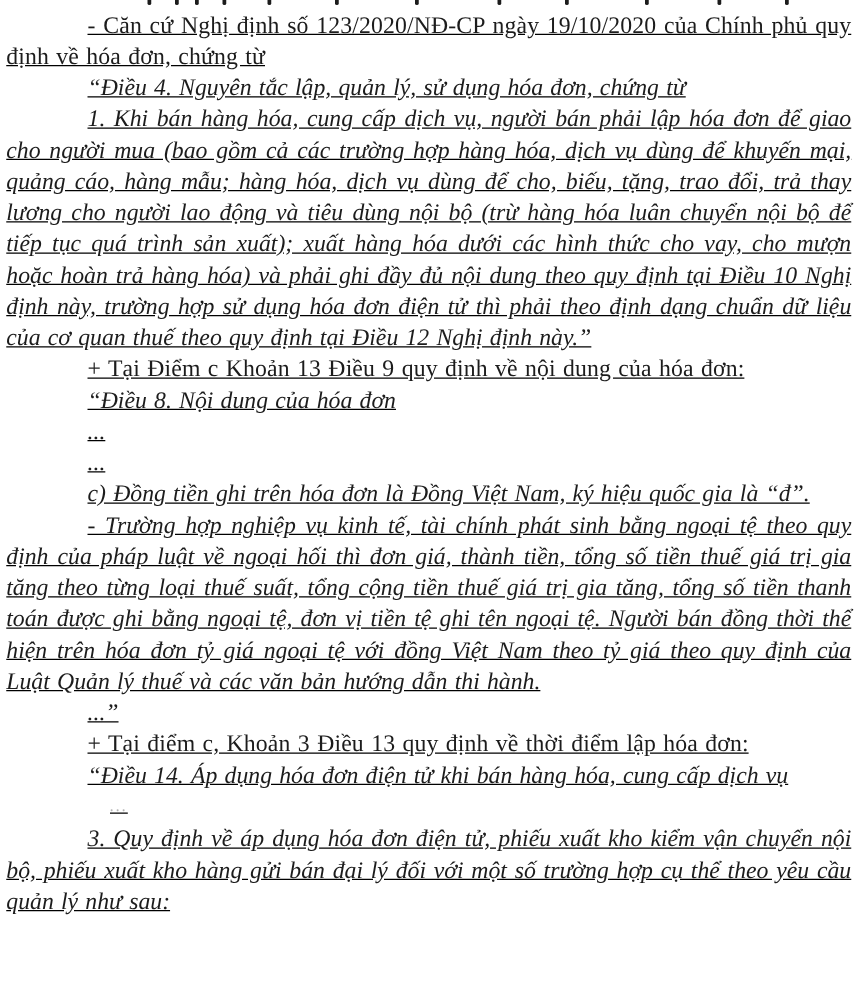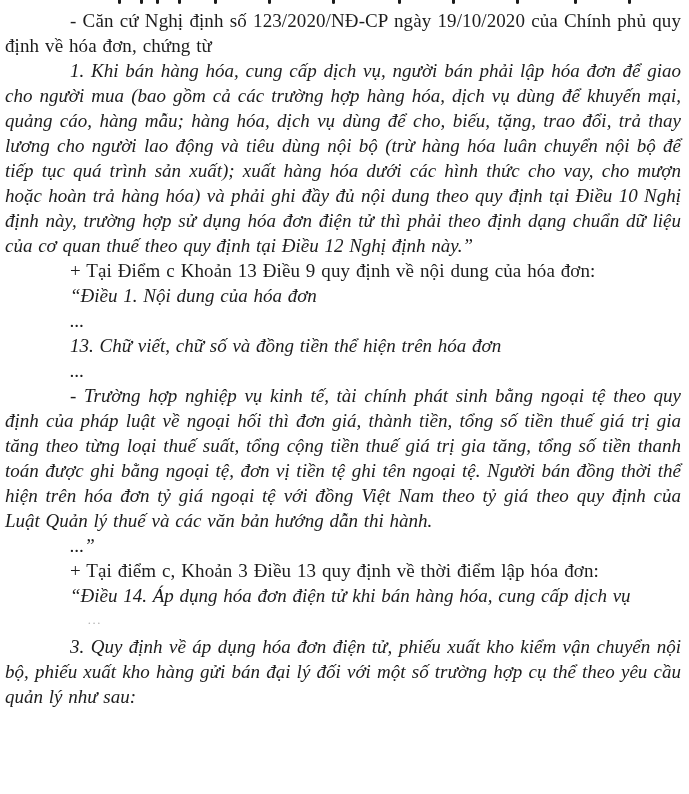--- a/index.html
+++ b/index.html
@@ -7,20 +7,21 @@
     padding: 0;
     background: #ffffff;
   }
   .page {
     position: relative;
     width: 689px;
     height: 754px;
     overflow: hidden;
     background: #ffffff;
     font-family: "Liberation Serif", "DejaVu Serif", serif;
+    text-decoration: underline;
   }
   
   .remnant {
     position: relative;
     height: 6px;
     overflow: hidden;
   }
   .remnant .mk {
     position: absolute;
     top: -1px;
@@ -69,26 +70,27 @@
     <span class="mk" style="left:332px"></span>
     <span class="mk" style="left:398px"></span>
     <span class="mk" style="left:452px"></span>
     <span class="mk" style="left:516px"></span>
     <span class="mk" style="left:574px"></span>
     <span class="mk" style="left:628px"></span>
   </div>
 
   <div class="doc" id="doc-body">
       <div class="para upright">- Căn cứ Nghị định số 123/2020/NĐ-CP ngày 19/10/2020 của Chính phủ quy định về hóa đơn, chứng từ</div>
+      <div class="para italic">“Điều 4. Nguyên tắc lập, quản lý, sử dụng hóa đơn, chứng từ</div>
       <div class="para italic">1. Khi bán hàng hóa, cung cấp dịch vụ, người bán phải lập hóa đơn để giao cho người mua (bao gồm cả các trường hợp hàng hóa, dịch vụ dùng để khuyến mại, quảng cáo, hàng mẫu; hàng hóa, dịch vụ dùng để cho, biếu, tặng, trao đổi, trả thay lương cho người lao động và tiêu dùng nội bộ (trừ hàng hóa luân chuyển nội bộ để tiếp tục quá trình sản xuất); xuất hàng hóa dưới các hình thức cho vay, cho mượn hoặc hoàn trả hàng hóa) và phải ghi đầy đủ nội dung theo quy định tại Điều 10 Nghị định này, trường hợp sử dụng hóa đơn điện tử thì phải theo định dạng chuẩn dữ liệu của cơ quan thuế theo quy định tại Điều 12 Nghị định này.”</div>
       <div class="para upright">+ Tại Điểm c Khoản 13 Điều 9 quy định về nội dung của hóa đơn:</div>
-      <div class="para italic">“Điều 1. Nội dung của hóa đơn</div>
+      <div class="para italic">“Điều 8. Nội dung của hóa đơn</div>
       <div class="para italic">...</div>
-      <div class="para italic">13. Chữ viết, chữ số và đồng tiền thể hiện trên hóa đơn</div>
       <div class="para italic">...</div>
+      <div class="para italic">c) Đồng tiền ghi trên hóa đơn là Đồng Việt Nam, ký hiệu quốc gia là “đ”.</div>
       <div class="para italic">- Trường hợp nghiệp vụ kinh tế, tài chính phát sinh bằng ngoại tệ theo quy định của pháp luật về ngoại hối thì đơn giá, thành tiền, tổng số tiền thuế giá trị gia tăng theo từng loại thuế suất, tổng cộng tiền thuế giá trị gia tăng, tổng số tiền thanh toán được ghi bằng ngoại tệ, đơn vị tiền tệ ghi tên ngoại tệ. Người bán đồng thời thể hiện trên hóa đơn tỷ giá ngoại tệ với đồng Việt Nam theo tỷ giá theo quy định của Luật Quản lý thuế và các văn bản hướng dẫn thi hành.</div>
       <div class="para italic">...”</div>
       <div class="para upright">+ Tại điểm c, Khoản 3 Điều 13 quy định về thời điểm lập hóa đơn:</div>
       <div class="para italic">“Điều 14. Áp dụng hóa đơn điện tử khi bán hàng hóa, cung cấp dịch vụ</div>
       <div class="para ellipsis-muted">...</div>
       <div class="para italic">3. Quy định về áp dụng hóa đơn điện tử, phiếu xuất kho kiểm vận chuyển nội bộ, phiếu xuất kho hàng gửi bán đại lý đối với một số trường hợp cụ thể theo yêu cầu quản lý như sau:</div>
     </div>
 
 </div>
 

